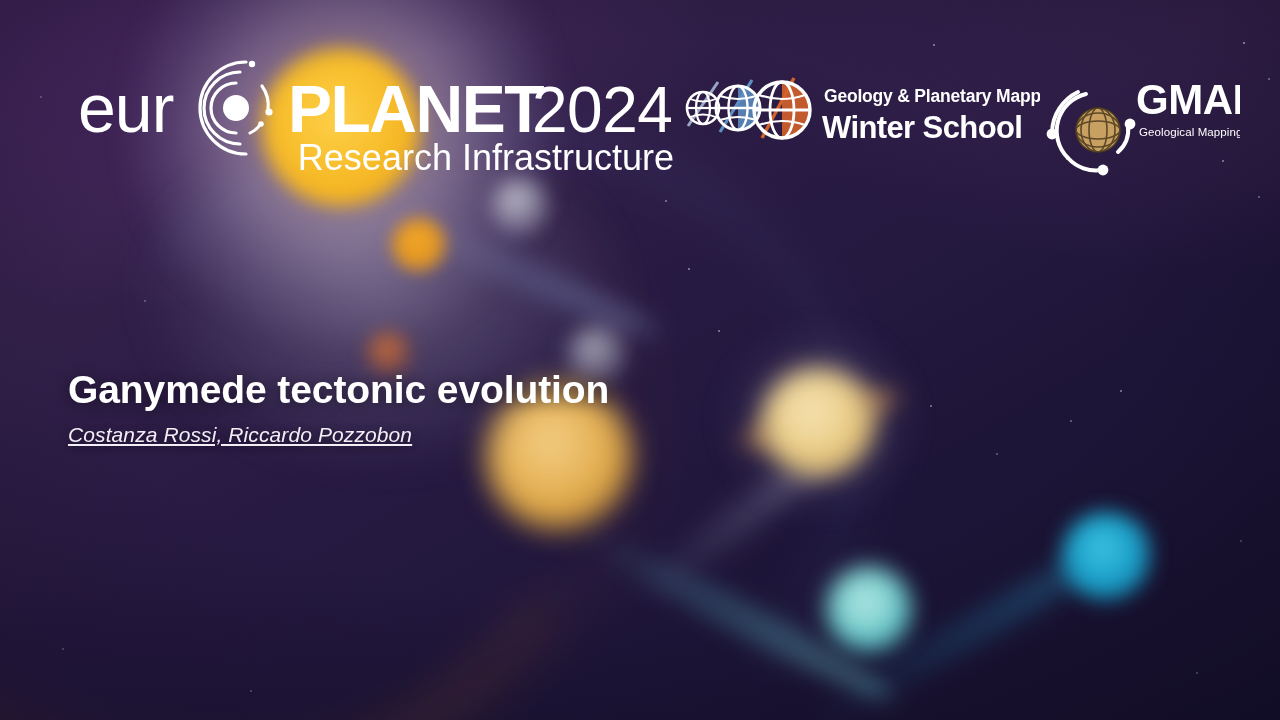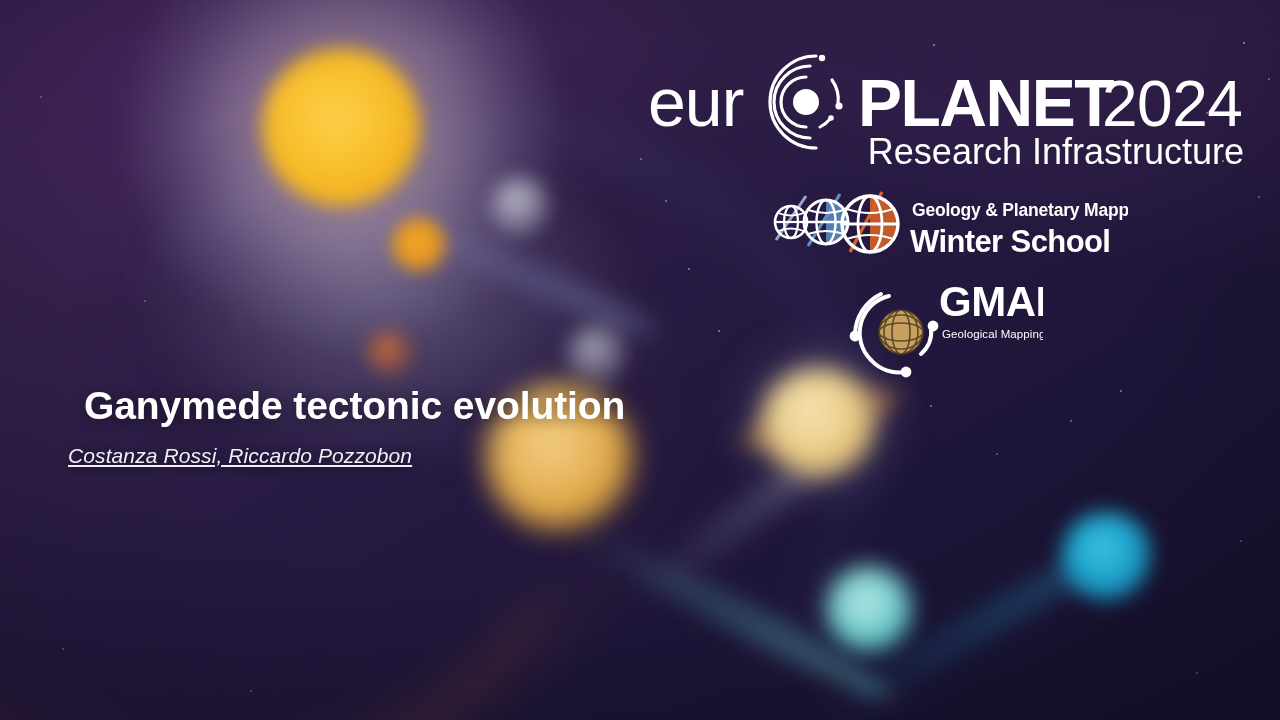--- a/index.html
+++ b/index.html
@@ -188,21 +188,21 @@
   .star { position: absolute; background: #fff; border-radius: 50%; }
 
   
   .title-block {
     position: absolute;
     left: 68px;
     top: 368px;
     z-index: 20;
   }
   .slide-title {
-    margin: 16px;
+    margin: 0;
     font-size: 39px;
     font-weight: 700;
     color: #ffffff;
     letter-spacing: -0.1px;
     line-height: 1.12;
     text-shadow: 0 2px 14px rgba(0,0,0,0.45);
   }
   .slide-authors {
     margin: 11px 0 0 0;
     font-size: 21px;
@@ -211,25 +211,25 @@
     color: #f2eef6;
     letter-spacing: 0.1px;
     text-shadow: 0 2px 10px rgba(0,0,0,0.45);
     text-decoration: underline;
   }
 
   
   .logos {
     position: absolute;
     right: 34px;
-    top: 54px;
+    top: 60px;
     z-index: 25;
     display: flex;
-    flex-direction: column;
-    align-items: center;
+    flex-direction: row;
+    align-items: flex-start;
   }
   .europlanet-logo { display: block; }
   .winterschool-logo { display: block; margin-top: 16px; }
   .gmap-logo { display: block; margin-top: 14px; margin-right: 6px; }
 </style>
 </head>
 <body>
 
 <div id="slide">
 

